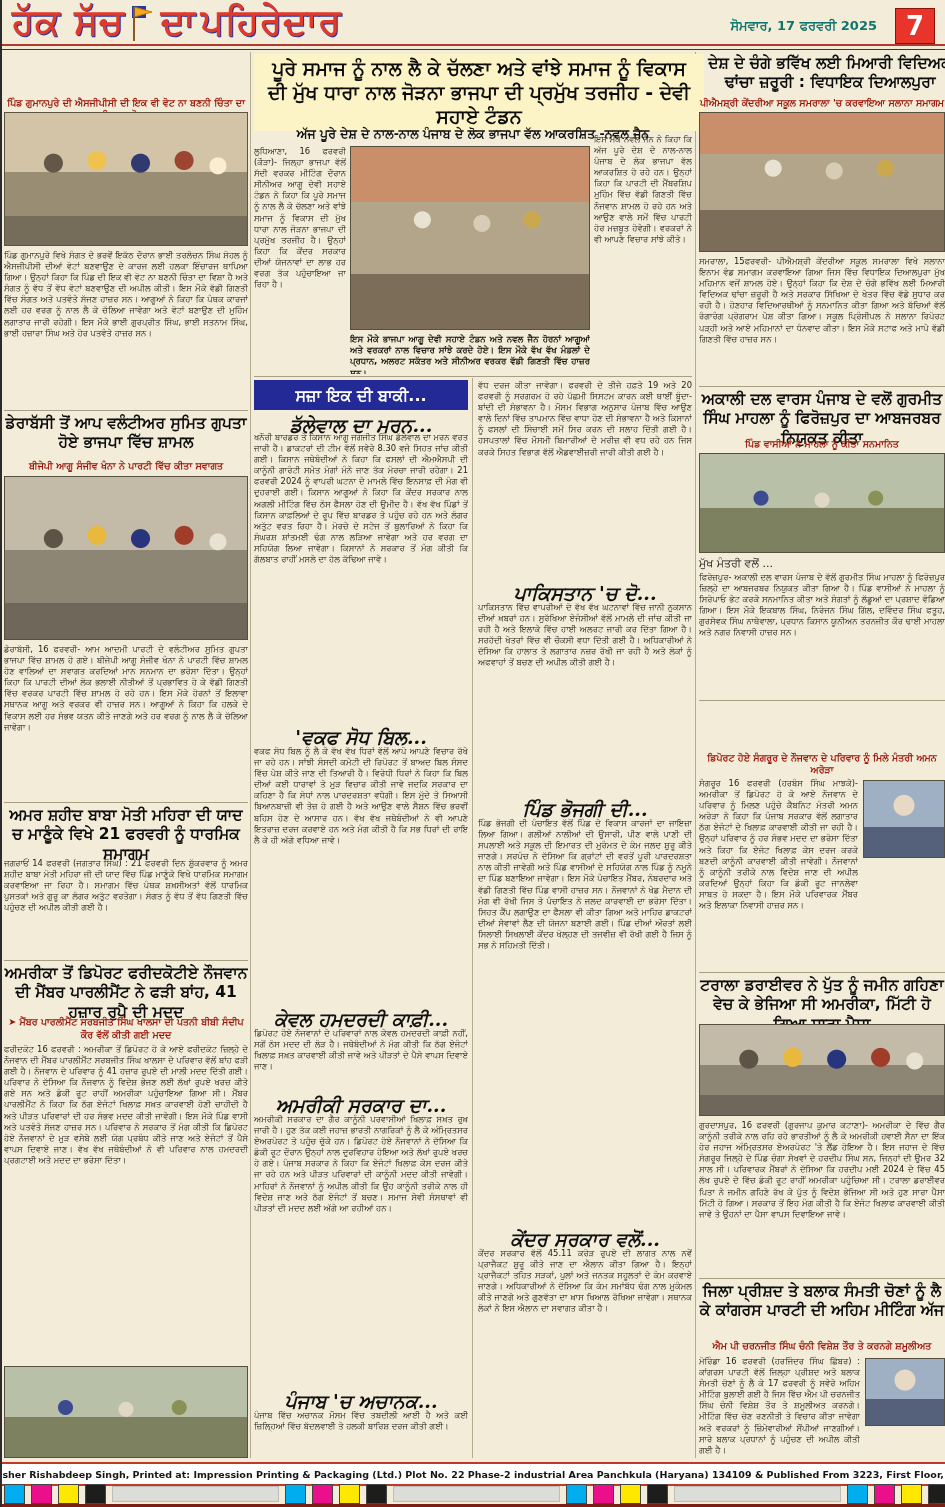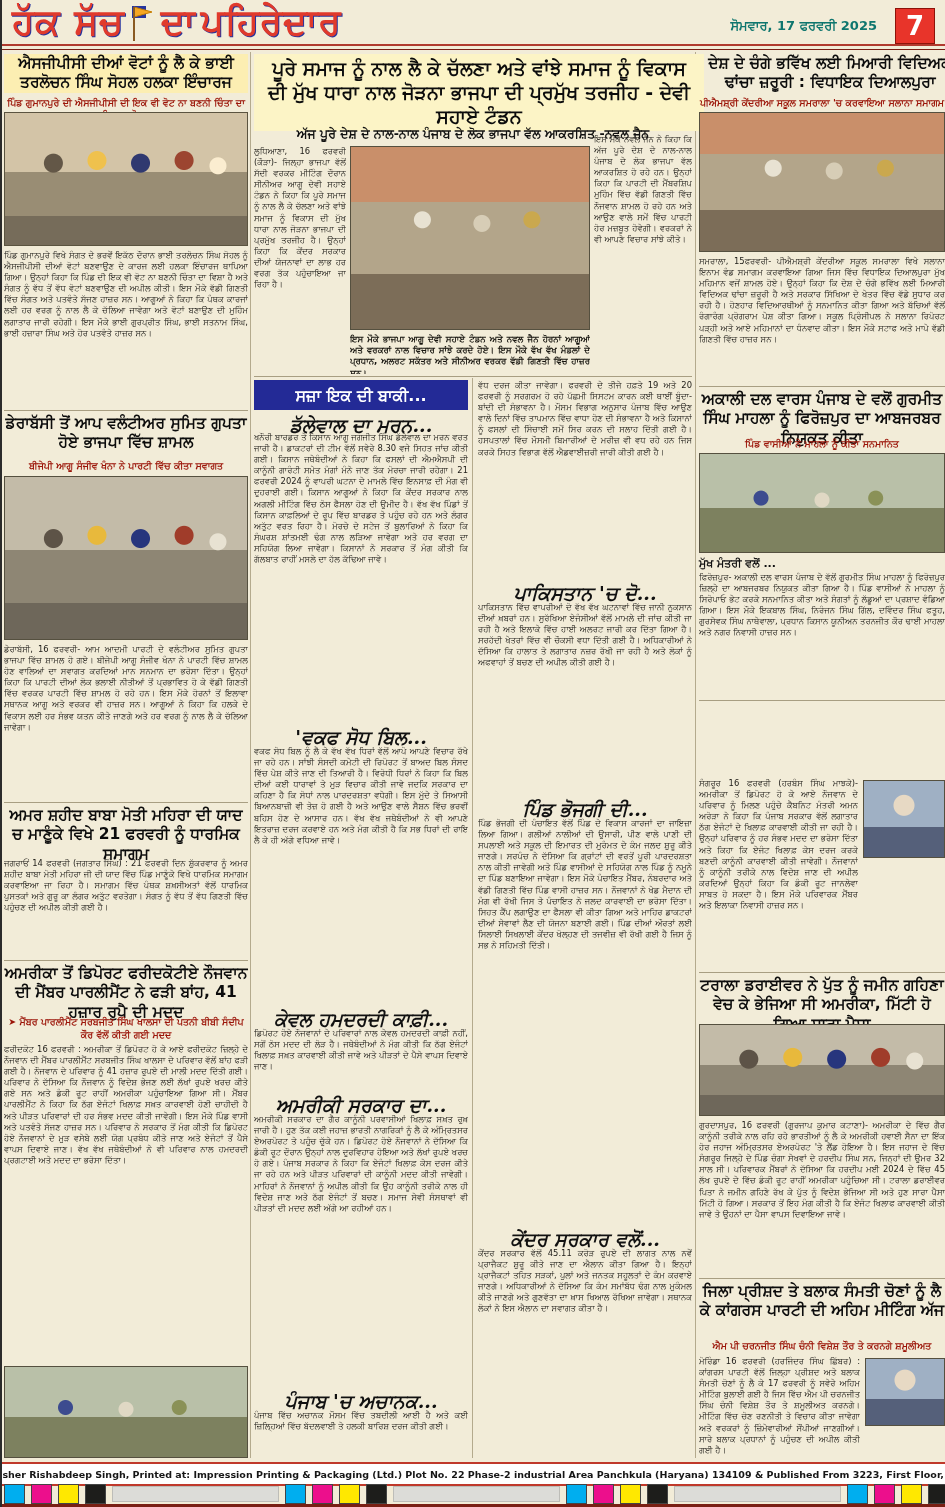--- a/index.html
+++ b/index.html
@@ -20,21 +20,21 @@
   .rule-double{border-top:2px solid #b03a2e;border-bottom:1px solid #7a1f14;height:3px;}
   
   .headline{font-weight:bold;text-align:center;line-height:1.25;color:#0c0c0c;}
   .hl-main{font-size:19px;background:#fcf4c6;padding:3px 6px;}
   .hl-lg{font-size:15.5px;}
   .hl-bg{background:#fceeb2;}
   .deck{font-size:12.5px;font-weight:bold;text-align:center;color:#101010;}
   .subhead{font-size:9.5px;font-weight:bold;text-align:center;color:#9b1408;line-height:1.25;}
   .crosshead{font-family:"DejaVu Serif",serif;font-style:italic;font-weight:bold;
     font-size:19px;text-align:center;color:#111;}
-  .crosshead-left{font-weight:bold;font-size:11px;color:#111;}
+  .crosshead-left{font-weight:normal;font-size:11px;color:#111;}
   .navybox{background:#232a96;color:#fff;font-weight:bold;font-size:16px;
     text-align:center;display:flex;align-items:center;justify-content:center;}
   .bodytext{font-size:8.4px;line-height:1.32;text-align:justify;color:#23211c;overflow:hidden;}
   .caption{font-size:8.6px;font-weight:bold;line-height:1.3;text-align:justify;color:#17150f;overflow:hidden;}
   
   .photo{background:
     radial-gradient(circle at 20% 38%, #5d5347 9px, transparent 10px),
     radial-gradient(circle at 38% 36%, #e8b93c 9px, transparent 10px),
     radial-gradient(circle at 56% 38%, #27357d 9px, transparent 10px),
     radial-gradient(circle at 74% 36%, #a03c2a 9px, transparent 10px),
@@ -86,21 +86,20 @@
     <span class="mast-title">ਪਹਿਰੇਦਾਰ</span>
   </div>
   <div class="abs date-line" style="right:70px;top:18px;">ਸੋਮਵਾਰ, 17 ਫਰਵਰੀ 2025</div>
   <div class="abs pageno" style="right:12px;top:8px;">7</div>
   <div class="abs rule-double" style="left:0;top:44px;width:945px;"></div>
 
   <div class="abs vrule" style="left:248px;top:52px;height:1406px;"></div>
   <div class="abs vrule" style="left:693px;top:52px;height:1406px;"></div>
   <div class="abs vrule" style="left:470px;top:378px;height:1080px;"></div>
 
-  <div class="abs headline hl-lg hl-bg" style="left:2px;top:54px;width:244px;">ਐਸਜੀਪੀਸੀ ਦੀਆਂ ਵੋਟਾਂ ਨੂੰ ਲੈ ਕੇ ਭਾਈ ਤਰਲੋਚਨ ਸਿੰਘ ਸੋਹਲ ਹਲਕਾ ਇੰਚਾਰਜ</div>
   <div class="abs subhead" style="left:2px;top:97px;width:244px;">ਪਿੰਡ ਗੁਮਾਨਪੁਰੇ ਦੀ ਐਸਜੀਪੀਸੀ ਦੀ ਇਕ ਵੀ ਵੋਟ ਨਾ ਬਣਨੀ ਚਿੰਤਾ ਦਾ ਵਿਸ਼ਾ:- ਸੋਹਲ</div>
   <div class="abs photo photo--warm" style="left:2px;top:112px;width:244px;height:134px;"></div>
   <div class="abs bodytext" style="left:2px;top:250px;width:244px;height:158px;">ਪਿੰਡ ਗੁਮਾਨਪੁਰੇ ਵਿਖੇ ਸੰਗਤ ਦੇ ਭਰਵੇਂ ਇਕੱਠ ਦੌਰਾਨ ਭਾਈ ਤਰਲੋਚਨ ਸਿੰਘ ਸੋਹਲ ਨੂੰ ਐਸਜੀਪੀਸੀ ਦੀਆਂ ਵੋਟਾਂ ਬਣਵਾਉਣ ਦੇ ਕਾਰਜ ਲਈ ਹਲਕਾ ਇੰਚਾਰਜ ਥਾਪਿਆ ਗਿਆ। ਉਨ੍ਹਾਂ ਕਿਹਾ ਕਿ ਪਿੰਡ ਦੀ ਇਕ ਵੀ ਵੋਟ ਨਾ ਬਣਨੀ ਚਿੰਤਾ ਦਾ ਵਿਸ਼ਾ ਹੈ ਅਤੇ ਸੰਗਤ ਨੂੰ ਵੱਧ ਤੋਂ ਵੱਧ ਵੋਟਾਂ ਬਣਵਾਉਣ ਦੀ ਅਪੀਲ ਕੀਤੀ। ਇਸ ਮੌਕੇ ਵੱਡੀ ਗਿਣਤੀ ਵਿੱਚ ਸੰਗਤ ਅਤੇ ਪਤਵੰਤੇ ਸੱਜਣ ਹਾਜ਼ਰ ਸਨ। ਆਗੂਆਂ ਨੇ ਕਿਹਾ ਕਿ ਪੰਥਕ ਕਾਰਜਾਂ ਲਈ ਹਰ ਵਰਗ ਨੂੰ ਨਾਲ ਲੈ ਕੇ ਚੱਲਿਆ ਜਾਵੇਗਾ ਅਤੇ ਵੋਟਾਂ ਬਣਾਉਣ ਦੀ ਮੁਹਿੰਮ ਲਗਾਤਾਰ ਜਾਰੀ ਰਹੇਗੀ। ਇਸ ਮੌਕੇ ਭਾਈ ਗੁਰਪ੍ਰੀਤ ਸਿੰਘ, ਭਾਈ ਸਤਨਾਮ ਸਿੰਘ, ਭਾਈ ਹਜ਼ਾਰਾ ਸਿੰਘ ਅਤੇ ਹੋਰ ਪਤਵੰਤੇ ਹਾਜ਼ਰ ਸਨ।</div>
   <div class="abs hrule" style="left:2px;top:410px;width:244px;"></div>
 
   <div class="abs headline hl-lg" style="left:2px;top:414px;width:244px;">ਡੇਰਾਬੱਸੀ ਤੋਂ ਆਪ ਵਲੰਟੀਅਰ ਸੁਮਿਤ ਗੁਪਤਾ ਹੋਏ ਭਾਜਪਾ ਵਿੱਚ ਸ਼ਾਮਲ</div>
   <div class="abs subhead" style="left:2px;top:460px;width:244px;">ਬੀਜੇਪੀ ਆਗੂ ਸੰਜੀਵ ਖੰਨਾ ਨੇ ਪਾਰਟੀ ਵਿੱਚ ਕੀਤਾ ਸਵਾਗਤ</div>
   <div class="abs photo" style="left:2px;top:476px;width:244px;height:164px;"></div>
   <div class="abs bodytext" style="left:2px;top:644px;width:244px;height:156px;">ਡੇਰਾਬੱਸੀ, 16 ਫਰਵਰੀ- ਆਮ ਆਦਮੀ ਪਾਰਟੀ ਦੇ ਵਲੰਟੀਅਰ ਸੁਮਿਤ ਗੁਪਤਾ ਭਾਜਪਾ ਵਿੱਚ ਸ਼ਾਮਲ ਹੋ ਗਏ। ਬੀਜੇਪੀ ਆਗੂ ਸੰਜੀਵ ਖੰਨਾ ਨੇ ਪਾਰਟੀ ਵਿੱਚ ਸ਼ਾਮਲ ਹੋਣ ਵਾਲਿਆਂ ਦਾ ਸਵਾਗਤ ਕਰਦਿਆਂ ਮਾਨ ਸਨਮਾਨ ਦਾ ਭਰੋਸਾ ਦਿੱਤਾ। ਉਨ੍ਹਾਂ ਕਿਹਾ ਕਿ ਪਾਰਟੀ ਦੀਆਂ ਲੋਕ ਭਲਾਈ ਨੀਤੀਆਂ ਤੋਂ ਪ੍ਰਭਾਵਿਤ ਹੋ ਕੇ ਵੱਡੀ ਗਿਣਤੀ ਵਿੱਚ ਵਰਕਰ ਪਾਰਟੀ ਵਿੱਚ ਸ਼ਾਮਲ ਹੋ ਰਹੇ ਹਨ। ਇਸ ਮੌਕੇ ਹੋਰਨਾਂ ਤੋਂ ਇਲਾਵਾ ਸਥਾਨਕ ਆਗੂ ਅਤੇ ਵਰਕਰ ਵੀ ਹਾਜ਼ਰ ਸਨ। ਆਗੂਆਂ ਨੇ ਕਿਹਾ ਕਿ ਹਲਕੇ ਦੇ ਵਿਕਾਸ ਲਈ ਹਰ ਸੰਭਵ ਯਤਨ ਕੀਤੇ ਜਾਣਗੇ ਅਤੇ ਹਰ ਵਰਗ ਨੂੰ ਨਾਲ ਲੈ ਕੇ ਚੱਲਿਆ ਜਾਵੇਗਾ।</div>
   <div class="abs hrule" style="left:2px;top:802px;width:244px;"></div>
@@ -150,20 +149,21 @@
   <div class="abs bodytext" style="left:697px;top:256px;width:246px;height:128px;">ਸਮਰਾਲਾ, 15ਫਰਵਰੀ- ਪੀਐਮਸ਼੍ਰੀ ਕੇਂਦਰੀਆ ਸਕੂਲ ਸਮਰਾਲਾ ਵਿਖੇ ਸਲਾਨਾ ਇਨਾਮ ਵੰਡ ਸਮਾਗਮ ਕਰਵਾਇਆ ਗਿਆ ਜਿਸ ਵਿੱਚ ਵਿਧਾਇਕ ਦਿਆਲਪੁਰਾ ਮੁੱਖ ਮਹਿਮਾਨ ਵਜੋਂ ਸ਼ਾਮਲ ਹੋਏ। ਉਨ੍ਹਾਂ ਕਿਹਾ ਕਿ ਦੇਸ਼ ਦੇ ਚੰਗੇ ਭਵਿੱਖ ਲਈ ਮਿਆਰੀ ਵਿਦਿਅਕ ਢਾਂਚਾ ਜ਼ਰੂਰੀ ਹੈ ਅਤੇ ਸਰਕਾਰ ਸਿੱਖਿਆ ਦੇ ਖੇਤਰ ਵਿੱਚ ਵੱਡੇ ਸੁਧਾਰ ਕਰ ਰਹੀ ਹੈ। ਹੋਣਹਾਰ ਵਿਦਿਆਰਥੀਆਂ ਨੂੰ ਸਨਮਾਨਿਤ ਕੀਤਾ ਗਿਆ ਅਤੇ ਬੱਚਿਆਂ ਵੱਲੋਂ ਰੰਗਾਰੰਗ ਪ੍ਰੋਗਰਾਮ ਪੇਸ਼ ਕੀਤਾ ਗਿਆ। ਸਕੂਲ ਪ੍ਰਿੰਸੀਪਲ ਨੇ ਸਲਾਨਾ ਰਿਪੋਰਟ ਪੜ੍ਹੀ ਅਤੇ ਆਏ ਮਹਿਮਾਨਾਂ ਦਾ ਧੰਨਵਾਦ ਕੀਤਾ। ਇਸ ਮੌਕੇ ਸਟਾਫ ਅਤੇ ਮਾਪੇ ਵੱਡੀ ਗਿਣਤੀ ਵਿੱਚ ਹਾਜ਼ਰ ਸਨ।</div>
   <div class="abs hrule" style="left:697px;top:386px;width:246px;"></div>
 
   <div class="abs headline hl-lg" style="left:697px;top:390px;width:246px;text-align:center;">ਅਕਾਲੀ ਦਲ ਵਾਰਸ ਪੰਜਾਬ ਦੇ ਵਲੋਂ ਗੁਰਮੀਤ ਸਿੰਘ ਮਾਹਲਾ ਨੂੰ ਫਿਰੋਜ਼ਪੁਰ ਦਾ ਆਬਜਰਬਰ ਨਿਯੁਕਤ ਕੀਤਾ</div>
   <div class="abs subhead" style="left:697px;top:438px;width:246px;">ਪਿੰਡ ਵਾਸੀਆਂ ਨੇ ਮਾਹਲਾ ਨੂੰ ਕੀਤਾ ਸਨਮਾਨਿਤ</div>
   <div class="abs photo photo--field" style="left:697px;top:453px;width:246px;height:100px;"></div>
   <div class="abs crosshead-left" style="left:697px;top:557px;width:246px;">ਮੁੱਖ ਮੰਤਰੀ ਵਲੋਂ ...</div>
   <div class="abs bodytext" style="left:697px;top:572px;width:246px;height:126px;">ਫਿਰੋਜ਼ਪੁਰ- ਅਕਾਲੀ ਦਲ ਵਾਰਸ ਪੰਜਾਬ ਦੇ ਵੱਲੋਂ ਗੁਰਮੀਤ ਸਿੰਘ ਮਾਹਲਾ ਨੂੰ ਫਿਰੋਜ਼ਪੁਰ ਜ਼ਿਲ੍ਹੇ ਦਾ ਆਬਜਰਬਰ ਨਿਯੁਕਤ ਕੀਤਾ ਗਿਆ ਹੈ। ਪਿੰਡ ਵਾਸੀਆਂ ਨੇ ਮਾਹਲਾ ਨੂੰ ਸਿਰੋਪਾਓ ਭੇਟ ਕਰਕੇ ਸਨਮਾਨਿਤ ਕੀਤਾ ਅਤੇ ਸੰਗਤਾਂ ਨੂੰ ਲੱਡੂਆਂ ਦਾ ਪ੍ਰਸ਼ਾਦ ਵੰਡਿਆ ਗਿਆ। ਇਸ ਮੌਕੇ ਇਕਬਾਲ ਸਿੰਘ, ਨਿਰੰਜਨ ਸਿੰਘ ਗਿੱਲ, ਦਵਿੰਦਰ ਸਿੰਘ ਫਤੂਹ, ਗੁਰਸੇਵਕ ਸਿੰਘ ਨਾਥੇਵਾਲਾ, ਪ੍ਰਧਾਨ ਕਿਸਾਨ ਯੂਨੀਅਨ ਤਰਨਜੀਤ ਕੌਰ ਢਾਈ ਮਾਹਲਾ ਅਤੇ ਨਗਰ ਨਿਵਾਸੀ ਹਾਜ਼ਰ ਸਨ।</div>
   <div class="abs hrule" style="left:697px;top:700px;width:246px;"></div>
 
+  <div class="abs subhead" style="left:697px;top:752px;width:246px;">ਡਿਪੋਰਟ ਹੋਏ ਸੰਗਰੂਰ ਦੇ ਨੌਜਵਾਨ ਦੇ ਪਰਿਵਾਰ ਨੂੰ ਮਿਲੇ ਮੰਤਰੀ ਅਮਨ ਅਰੋੜਾ</div>
   <div class="abs" style="left:697px;top:778px;width:246px;height:194px;">
     <div class="photo photo--portrait" style="float:right;width:82px;height:78px;margin:2px 0 3px 5px;"></div>
     <div class="bodytext" style="height:194px;">ਸੰਗਰੂਰ 16 ਫਰਵਰੀ (ਹਰਬੰਸ ਸਿੰਘ ਮਾਝਕੇ)- ਅਮਰੀਕਾ ਤੋਂ ਡਿਪੋਰਟ ਹੋ ਕੇ ਆਏ ਨੌਜਵਾਨ ਦੇ ਪਰਿਵਾਰ ਨੂੰ ਮਿਲਣ ਪਹੁੰਚੇ ਕੈਬਨਿਟ ਮੰਤਰੀ ਅਮਨ ਅਰੋੜਾ ਨੇ ਕਿਹਾ ਕਿ ਪੰਜਾਬ ਸਰਕਾਰ ਵੱਲੋਂ ਲਗਾਤਾਰ ਠੱਗ ਏਜੰਟਾਂ ਦੇ ਖਿਲਾਫ਼ ਕਾਰਵਾਈ ਕੀਤੀ ਜਾ ਰਹੀ ਹੈ। ਉਨ੍ਹਾਂ ਪਰਿਵਾਰ ਨੂੰ ਹਰ ਸੰਭਵ ਮਦਦ ਦਾ ਭਰੋਸਾ ਦਿੱਤਾ ਅਤੇ ਕਿਹਾ ਕਿ ਏਜੰਟ ਖਿਲਾਫ਼ ਕੇਸ ਦਰਜ ਕਰਕੇ ਬਣਦੀ ਕਾਨੂੰਨੀ ਕਾਰਵਾਈ ਕੀਤੀ ਜਾਵੇਗੀ। ਨੌਜਵਾਨਾਂ ਨੂੰ ਕਾਨੂੰਨੀ ਤਰੀਕੇ ਨਾਲ ਵਿਦੇਸ਼ ਜਾਣ ਦੀ ਅਪੀਲ ਕਰਦਿਆਂ ਉਨ੍ਹਾਂ ਕਿਹਾ ਕਿ ਡੰਕੀ ਰੂਟ ਜਾਨਲੇਵਾ ਸਾਬਤ ਹੋ ਸਕਦਾ ਹੈ। ਇਸ ਮੌਕੇ ਪਰਿਵਾਰਕ ਮੈਂਬਰ ਅਤੇ ਇਲਾਕਾ ਨਿਵਾਸੀ ਹਾਜ਼ਰ ਸਨ।</div>
   </div>
   <div class="abs hrule" style="left:697px;top:972px;width:246px;"></div>
 
   <div class="abs headline hl-lg" style="left:697px;top:976px;width:246px;">ਟਰਾਲਾ ਡਰਾਈਵਰ ਨੇ ਪੁੱਤ ਨੂੰ ਜਮੀਨ ਗਹਿਣਾ ਵੇਚ ਕੇ ਭੇਜਿਆ ਸੀ ਅਮਰੀਕਾ, ਮਿੱਟੀ ਹੋ ਗਿਆ ਸਾਰਾ ਪੈਸਾ</div>
   <div class="abs photo" style="left:697px;top:1024px;width:246px;height:92px;"></div>
   <div class="abs bodytext" style="left:697px;top:1120px;width:246px;height:154px;">ਗੁਰਦਾਸਪੁਰ, 16 ਫਰਵਰੀ (ਗੁਰਜਾਪ ਕੁਮਾਰ ਕਟਾਣਾ)- ਅਮਰੀਕਾ ਦੇ ਵਿੱਚ ਗੈਰ ਕਾਨੂੰਨੀ ਤਰੀਕੇ ਨਾਲ ਰਹਿ ਰਹੇ ਭਾਰਤੀਆਂ ਨੂੰ ਲੈ ਕੇ ਅਮਰੀਕੀ ਹਵਾਈ ਸੈਨਾ ਦਾ ਇੱਕ ਹੋਰ ਜਹਾਜ ਅੰਮ੍ਰਿਤਸਰ ਏਅਰਪੋਰਟ 'ਤੇ ਲੈਂਡ ਹੋਇਆ ਹੈ। ਇਸ ਜਹਾਜ ਦੇ ਵਿੱਚ ਸੰਗਰੂਰ ਜਿਲ੍ਹੇ ਦੇ ਪਿੰਡ ਚੰਗਾ ਸੇਖਵਾਂ ਦੇ ਹਰਦੀਪ ਸਿੰਘ ਸਨ, ਜਿਨ੍ਹਾਂ ਦੀ ਉਮਰ 32 ਸਾਲ ਸੀ। ਪਰਿਵਾਰਕ ਮੈਂਬਰਾਂ ਨੇ ਦੱਸਿਆ ਕਿ ਹਰਦੀਪ ਮਈ 2024 ਦੇ ਵਿੱਚ 45 ਲੱਖ ਰੁਪਏ ਦੇ ਵਿੱਚ ਡੰਕੀ ਰੂਟ ਰਾਹੀਂ ਅਮਰੀਕਾ ਪਹੁੰਚਿਆ ਸੀ। ਟਰਾਲਾ ਡਰਾਈਵਰ ਪਿਤਾ ਨੇ ਜਮੀਨ ਗਹਿਣੇ ਰੱਖ ਕੇ ਪੁੱਤ ਨੂੰ ਵਿਦੇਸ਼ ਭੇਜਿਆ ਸੀ ਅਤੇ ਹੁਣ ਸਾਰਾ ਪੈਸਾ ਮਿੱਟੀ ਹੋ ਗਿਆ। ਸਰਕਾਰ ਤੋਂ ਇਹ ਮੰਗ ਕੀਤੀ ਹੈ ਕਿ ਏਜੰਟ ਖਿਲਾਫ ਕਾਰਵਾਈ ਕੀਤੀ ਜਾਵੇ ਤੇ ਉਹਨਾਂ ਦਾ ਪੈਸਾ ਵਾਪਸ ਦਿਵਾਇਆ ਜਾਵੇ।</div>
   <div class="abs hrule" style="left:697px;top:1278px;width:246px;"></div>

